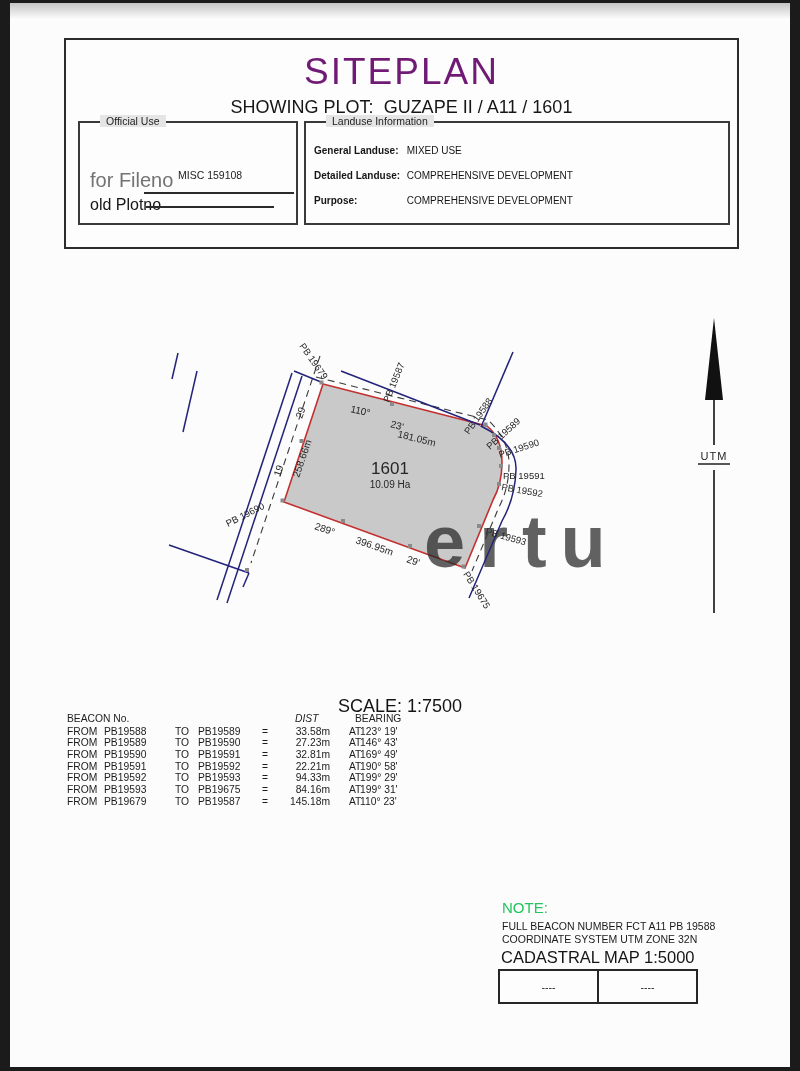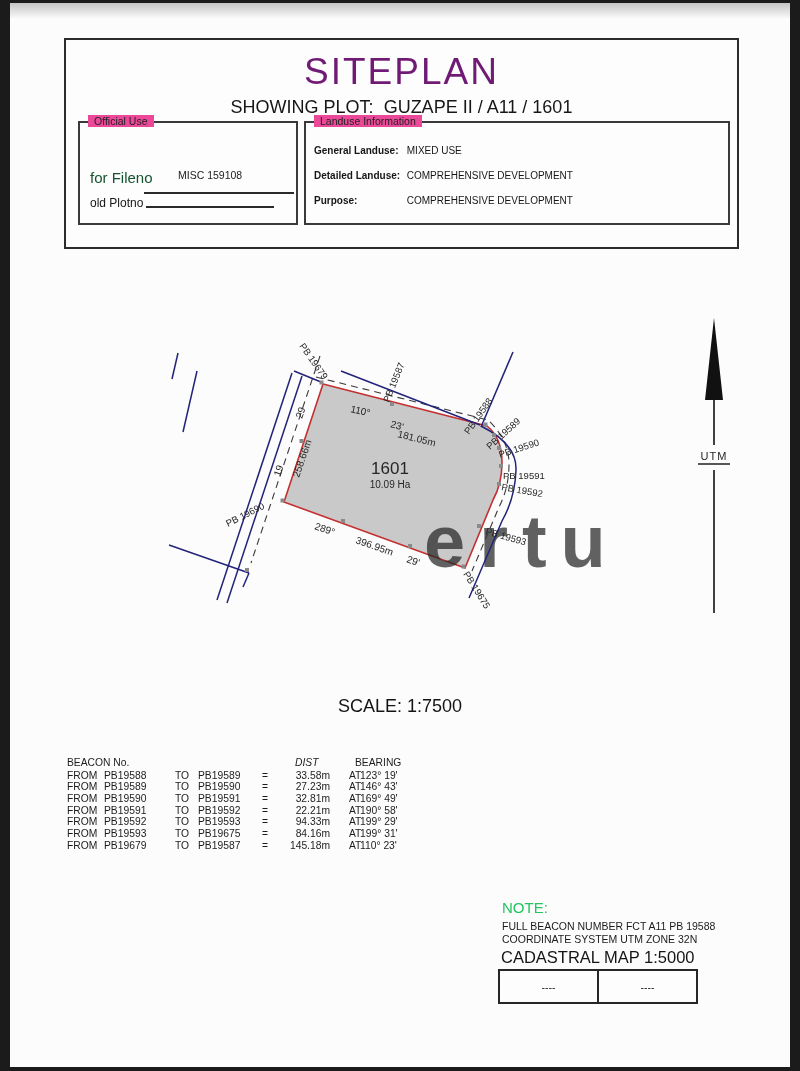--- a/index.html
+++ b/index.html
@@ -6,37 +6,37 @@
   .screen{position:relative;width:800px;height:1071px;background:#1b1b1b;font-family:"Liberation Sans",sans-serif;overflow:hidden;margin:0 auto;}
   .page{position:absolute;left:10px;top:3px;width:780px;height:1064px;background:#fcfcfc;}
   .page-shade{position:absolute;left:10px;top:3px;width:780px;height:16px;background:linear-gradient(#00000038,#00000000);}
   
   .title-block{position:absolute;left:64px;top:38px;width:671px;height:207px;border:2px solid #2c2c2c;background:#fdfdfd;}
   .main-title{position:absolute;left:0;top:11px;width:100%;text-align:center;font-size:37px;letter-spacing:2px;color:#701a75;}
   .sub-title{position:absolute;left:0;top:57px;width:100%;text-align:center;font-size:18px;color:#161616;white-space:pre;}
   .fieldset{position:absolute;border:2px solid #3a3a3a;background:#fdfdfd;}
   .fs-official{left:12px;top:81px;width:216px;height:100px;}
   .fs-landuse{left:238px;top:81px;width:422px;height:100px;}
-  .legend{position:absolute;top:-8px;left:8px;background:#ec4899;padding:0 6px;font-size:10.5px;color:#222;}
-  .fileno-label{position:absolute;left:10px;top:46px;font-size:15px;color:#14532d;}
+  .legend{position:absolute;top:-8px;left:20px;background:#e5e5e5;padding:0 6px;font-size:10.5px;color:#222;}
+  .fileno-label{position:absolute;left:10px;top:46px;font-size:20px;color:#737373;}
   .fileno-value{position:absolute;left:98px;top:46px;font-size:10.5px;color:#222;}
   .fileno-line{position:absolute;left:64px;top:69px;width:150px;border-bottom:2px solid #2b2b2b;}
-  .plotno-label{position:absolute;left:10px;top:73px;font-size:12px;color:#161616;}
+  .plotno-label{position:absolute;left:10px;top:73px;font-size:16px;color:#161616;}
   .plotno-line{position:absolute;left:66px;top:83px;width:128px;border-bottom:2px solid #2b2b2b;}
   .lu-row{position:absolute;left:8px;width:405px;font-size:10px;color:#161616;}
   .lu-row b{display:inline-block;width:90px;font-weight:bold;}
   
   .plan-svg{position:absolute;left:0;top:295px;width:800px;height:330px;}
   .plan-svg text{fill:#262626;font-family:"Liberation Sans",sans-serif;}
   .lbl{font-size:9.5px;}
   .dim{font-size:10px;}
   .wm{font-size:74px;letter-spacing:14px;fill:#d7d7d7;opacity:.72;font-weight:bold;}
   
   .scale-text{position:absolute;left:0;top:696px;width:800px;text-align:center;font-size:18px;color:#141414;}
-  .beacon-table{position:absolute;left:67px;top:757px;font-size:10.3px;color:#1c1c1c;}
+  .beacon-table{position:absolute;left:67px;top:713px;font-size:10.3px;color:#1c1c1c;}
   .bt-row,.bt-header{display:grid;grid-template-columns:37px 71px 23px 64px 20px 48px 30px 66px;height:11.7px;line-height:11.7px;}
   .bt-header{height:12.5px;line-height:12.5px;}
   .bh-beacon{grid-column:1/5;}
   .bh-dist{grid-column:5/7;padding-left:33px;font-style:italic;}
   .bh-bearing{grid-column:7/9;padding-left:25px;}
   .dist{text-align:right;}
   .at{padding-left:19px;}
   
   .note-heading{position:absolute;left:502px;top:899px;font-size:15px;color:#22c55e;}
   .note-line1{position:absolute;left:502px;top:920px;font-size:10.5px;color:#1b1b1b;}

